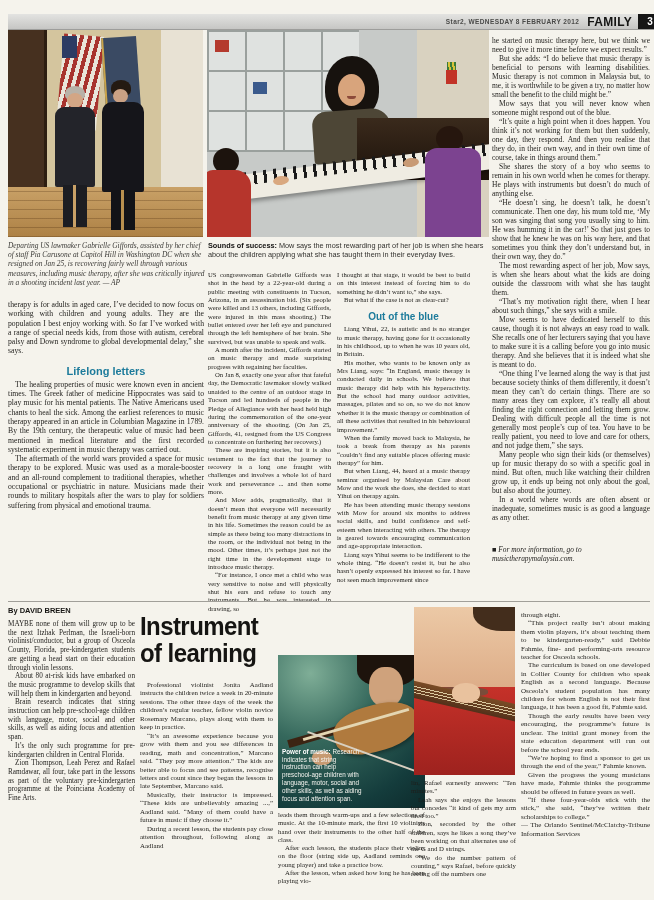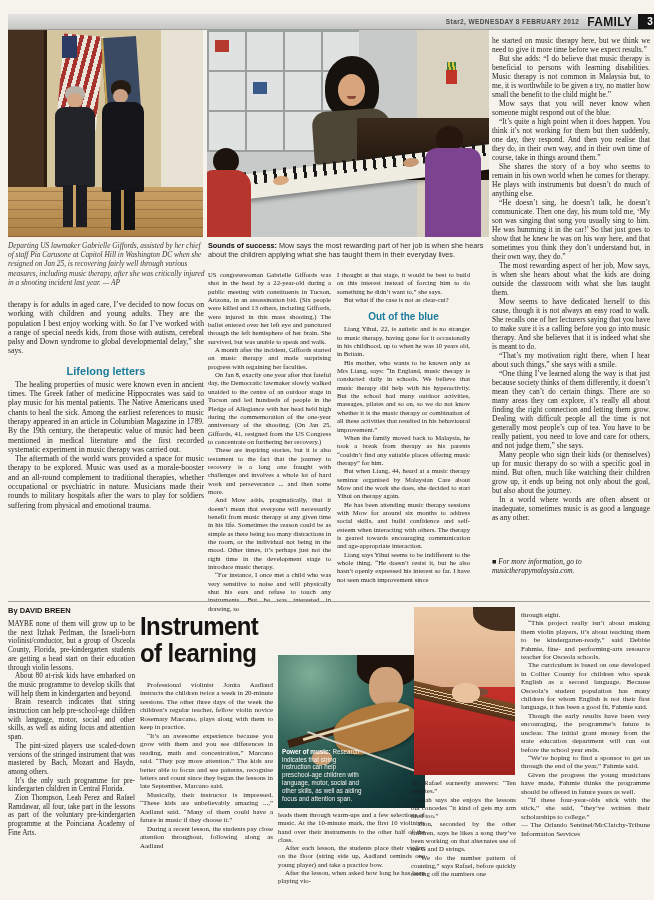--- a/index.html
+++ b/index.html
@@ -29,21 +29,21 @@
   
   .col{color:#1f1e1b;text-align:justify;overflow:hidden;}
   .col p{margin:0;}
   .col p.ind{text-indent:7px;}
   #c1{left:8px;top:300px;width:196px;height:292px;font-size:7.7px;line-height:9.3px;}
   #c2{left:208px;top:271px;width:123px;height:362px;font-size:6.7px;line-height:8.35px;}
   #c3{left:337px;top:271px;width:133px;height:362px;font-size:6.7px;line-height:8.35px;}
   #c4{left:492px;top:36px;width:158px;height:506px;font-size:7.5px;line-height:9px;}
   .shead{font:bold 10px "Liberation Sans","DejaVu Sans",sans-serif;color:#1d7b9b;margin:7px 0 3px !important;text-align:center;}
   #c1 .shead{font-size:11px;margin-top:9px !important;}
-  #note{left:492px;top:545px;width:158px;font:italic 7.4px/9px "Liberation Serif",serif;color:#242321;margin-top:12px;}
+  #note{left:492px;top:545px;width:158px;font:italic 7.4px/9px "Liberation Serif",serif;color:#242321;}
   #rule{left:8px;top:601px;width:642px;height:1px;background:#a19f99;}
   
   #byline{left:8px;top:606px;font:bold 7.5px "Liberation Sans","DejaVu Sans",sans-serif;color:#171614;}
   #ca{left:8px;top:620px;width:127px;height:276px;font-size:7.2px;line-height:8.7px;}
   #hl{left:140px;top:613px;width:142px;height:66px;
       font:bold 25px/27px "Liberation Sans","DejaVu Sans",sans-serif;color:#151412;
       letter-spacing:-0.6px;transform:scaleX(.96);transform-origin:left top;}
   #cb{left:140px;top:681px;width:133px;height:215px;font-size:6.9px;line-height:8.45px;}
   #cc{left:278px;top:811px;width:147px;height:86px;font-size:6.8px;line-height:8.3px;}
   #cd{left:411px;top:779px;width:105px;height:118px;font-size:6.8px;line-height:8.3px;}
@@ -138,38 +138,37 @@
 </div>
 
 <div id="c4" class="abs col">
   <p>he started on music therapy here, but we think we need to give it more time before we expect results.”</p>
   <p class="ind">But she adds: “I do believe that music therapy is beneficial to persons with learning disabilities. Music therapy is not common in Malaysia but, to me, it is worthwhile to be given a try, no matter how small the benefit to the child might be.”</p>
   <p class="ind">Mow says that you will never know when someone might respond out of the blue.</p>
   <p class="ind">“It’s quite a high point when it does happen. You think it’s not working for them but then suddenly, one day, they respond. And then you realise that they do, in their own way, and in their own time of course, take in things around them.”</p>
   <p class="ind">She shares the story of a boy who seems to remain in his own world when he comes for therapy. He plays with instruments but doesn’t do much of anything else.</p>
   <p class="ind">“He doesn’t sing, he doesn’t talk, he doesn’t communicate. Then one day, his mum told me, ‘My son was singing that song you usually sing to him. He was humming it in the car!’ So that just goes to show that he knew he was on his way here, and that sometimes you think they don’t understand but, in their own way, they do.”</p>
   <p class="ind">The most rewarding aspect of her job, Mow says, is when she hears about what the kids are doing outside the classroom with what she has taught them.</p>
+  <p class="ind">“That’s my motivation right there, when I hear about such things,” she says with a smile.</p>
   <p class="ind">Mow seems to have dedicated herself to this cause, though it is not always an easy road to walk. She recalls one of her lecturers saying that you have to make sure it is a calling before you go into music therapy. And she believes that it is indeed what she is meant to do.</p>
-  <p class="ind">“That’s my motivation right there, when I hear about such things,” she says with a smile.</p>
   <p class="ind">“One thing I’ve learned along the way is that just because society thinks of them differently, it doesn’t mean they can’t do certain things. There are so many areas they can explore, it’s really all about finding the right connection and letting them grow. Dealing with difficult people all the time is not generally most people’s cup of tea. You have to be really patient, you need to love and care for others, and not judge them,” she says.</p>
   <p class="ind">Many people who sign their kids (or themselves) up for music therapy do so with a specific goal in mind. But often, much like watching their children grow up, it ends up being not only about the goal, but also about the journey.</p>
   <p class="ind">In a world where words are often absent or inadequate, sometimes music is as good a language as any other.</p>
 </div>
 
 <div id="note" class="abs">■ For more information, go to musictherapymalaysia.com.</div>
 
 <div id="rule" class="abs"></div>
 
 <div id="byline" class="abs">By DAVID BREEN</div>
 
 <div id="ca" class="abs col">
   <p>MAYBE none of them will grow up to be the next Itzhak Perlman, the Israeli-born violinist/conductor, but a group of Osceola County, Florida, pre-kindergarten students are getting a head start on their education through violin lessons.</p>
   <p class="ind">About 80 at-risk kids have embarked on the music programme to develop skills that will help them in kindergarten and beyond.</p>
   <p class="ind">Brain research indicates that string instruction can help pre-school-age children with language, motor, social and other skills, as well as aiding focus and attention span.</p>
-  <p class="ind">The pint-sized players use scaled-down versions of the stringed instrument that was mastered by Bach, Mozart and Haydn, among others.</p>
   <p class="ind">It’s the only such programme for pre-kindergarten children in Central Florida.</p>
   <p class="ind">Zion Thompson, Leah Perez and Rafael Ramdawar, all four, take part in the lessons as part of the voluntary pre-kindergarten programme at the Poinciana Academy of Fine Arts.</p>
 </div>
 
 <div id="hl" class="abs">Instrument of learning</div>
 
 <div id="cb" class="abs col">
   <p class="ind">Professional violinist Jonita Aadland instructs the children twice a week in 20-minute sessions. The other three days of the week the children’s regular teacher, fellow violin novice Rosemary Marcano, plays along with them to keep in practice.</p>
   <p class="ind">“It’s an awesome experience because you grow with them and you see differences in reading, math and concentration,” Marcano said. “They pay more attention.” The kids are better able to focus and see patterns, recognise letters and count since they began the lessons in late September, Marcano said.</p>
   <p class="ind">Musically, their instructor is impressed. “These kids are unbelievably amazing ...,” Aadland said. “Many of them could have a future in music if they choose it.”</p>
@@ -208,17 +207,17 @@
   <p class="ind">Leah says she enjoys the lessons but concedes “it kind of gets my arm tired too.”</p>
   <p class="ind">Zion, seconded by the other children, says he likes a song they’ve been working on that alternates use of the G and D strings.</p>
   <p class="ind">“We do the number pattern of counting,” says Rafael, before quickly reeling off the numbers one</p>
 </div>
 
 <div id="ce" class="abs col">
   <p>through eight.</p>
   <p class="ind">“This project really isn’t about making them violin players, it’s about teaching them to be kindergarten-ready,” said Debbie Fahmie, fine- and performing-arts resource teacher for Osceola schools.</p>
   <p class="ind">The curriculum is based on one developed in Collier County for children who speak English as a second language. Because Osceola’s student population has many children for whom English is not their first language, it has been a good fit, Fahmie said.</p>
   <p class="ind">Though the early results have been very encouraging, the programme’s future is unclear. The initial grant money from the state education department will run out before the school year ends.</p>
-  <p class="ind">“We’re hoping to find a sponsor to get us through the end of the year,” Fahmie said.</p>
+  <p class="ind">“We’re hoping to find a sponsor to get us through the end of the year,” Fahmie known.</p>
   <p class="ind">Given the progress the young musicians have made, Fahmie thinks the programme should be offered in future years as well.</p>
   <p class="ind">“If these four-year-olds stick with the stick,” she said, “they’ve written their scholarships to college.”</p>
   <p>— The Orlando Sentinel/McClatchy-Tribune Information Services</p>
 </div>
 
 </body></html>

